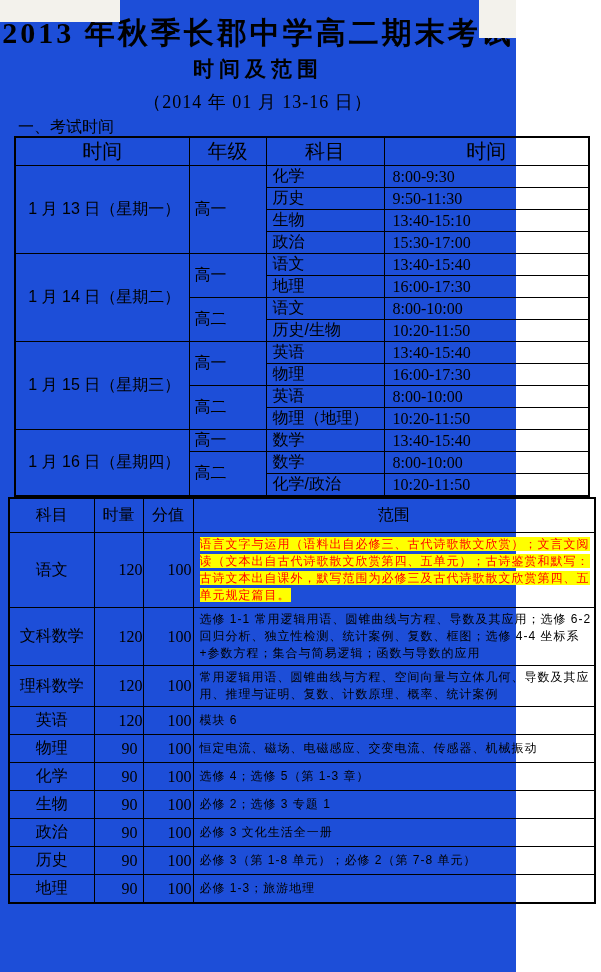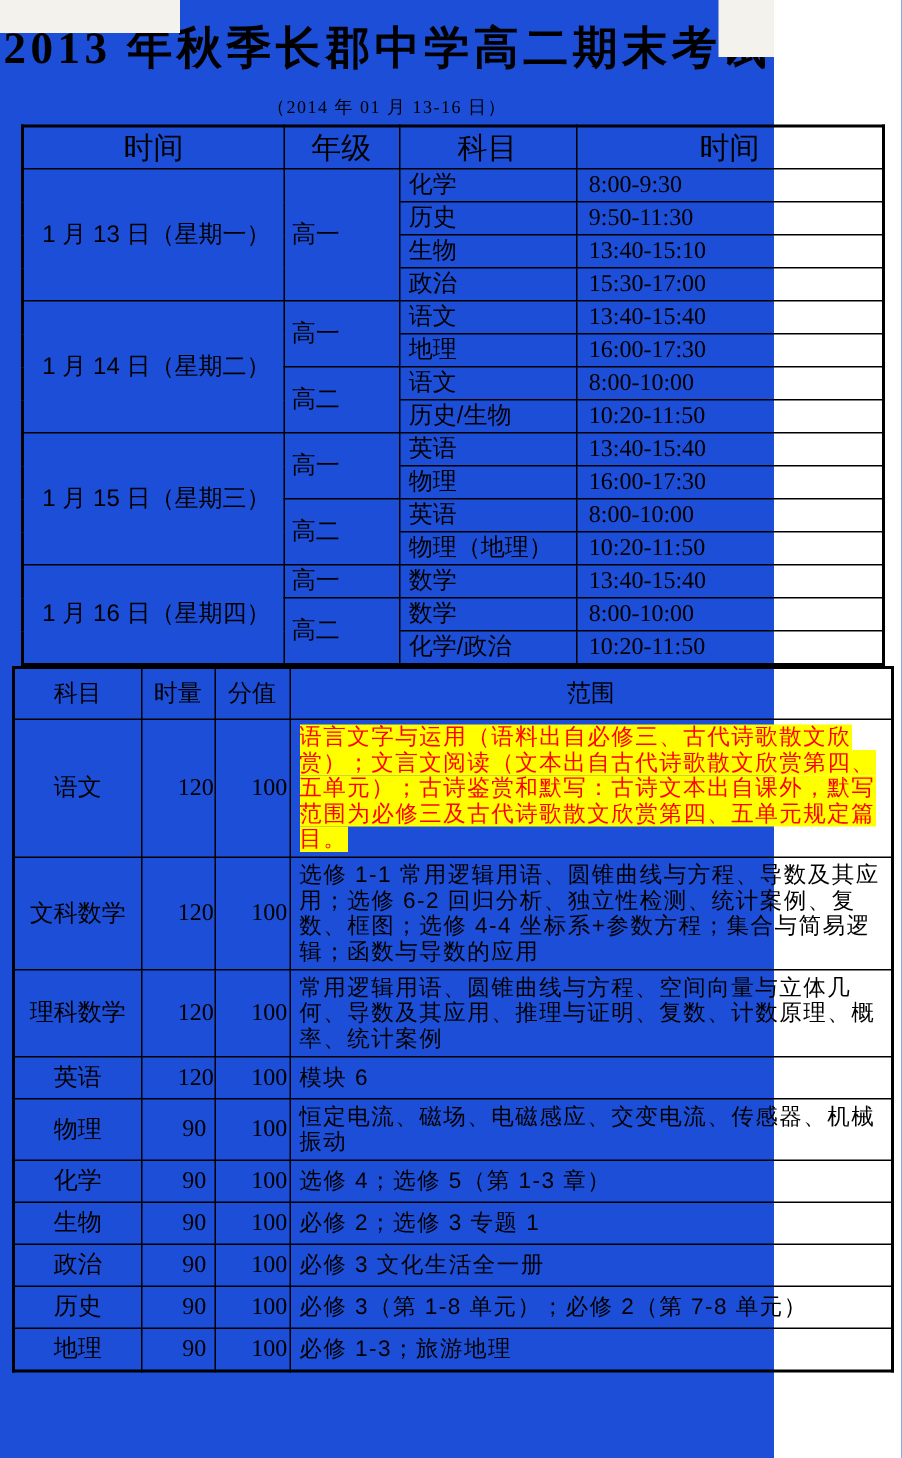--- a/index.html
+++ b/index.html
@@ -4,54 +4,56 @@
 <style>
   html,body{margin:0;padding:0;}
   body{width:601px;height:972px;background:#ffffff;overflow:hidden;
        font-family:"Liberation Serif","DejaVu Serif",serif;color:#000;}
   .page{position:relative;width:516px;height:972px;background:#1d4ed8;box-sizing:border-box;padding-top:14px;}
   .edge{position:absolute;top:0;}
   .edge-left{left:0;width:120px;height:22px;}
   .edge-right{right:0;width:37px;height:38px;}
   .title{margin:0;text-align:center;font-size:30px;line-height:38px;font-weight:bold;letter-spacing:3px;}
   .subtitle{margin:4px 0 0 0;text-align:center;font-size:21px;line-height:27px;font-weight:bold;letter-spacing:5px;}
-  .dateline{margin-top:7px;text-align:center;font-size:12px;line-height:24px;letter-spacing:1px;}
+  .dateline{margin-top:7px;text-align:center;font-size:18px;line-height:24px;letter-spacing:1px;}
   .section-heading{margin:3px 0 0 18px;font-size:16px;line-height:19px;
        font-family:"Liberation Sans","DejaVu Sans",sans-serif;}
   table{border-collapse:collapse;table-layout:fixed;
         font-family:"Liberation Sans","DejaVu Sans",sans-serif;}
   table,td,th{border:1px solid #000;}
   table{border-width:2px;}
   th{font-weight:normal;}
   
   .schedule{margin-left:14px;width:576px;}
   .schedule th{height:20px;font-size:20px;text-align:center;padding:0;}
   .schedule td{height:19px;font-size:16px;vertical-align:middle;text-align:left;padding:0 2px;white-space:nowrap;overflow:hidden;}
   .schedule td.date-cell{padding-left:6px;text-align:center;}
   .schedule td.grade-cell{padding-left:5px;}
   .schedule td.subject-cell{padding-left:6px;}
   .schedule td.time-cell{padding-left:8px;font-family:"Liberation Serif","DejaVu Serif",serif;}
   
   .scope{margin-left:8px;width:588px;}
   .scope th{height:33px;font-size:16px;text-align:center;padding:0;}
   .scope td{vertical-align:middle;font-size:16px;text-align:center;padding:3px 2px;}
-  .scope td.scope-cell{text-align:left;font-size:15px;line-height:17px;letter-spacing:1px;padding:3px 0 3px 6px;margin-top:16px;}
+  .scope td.scope-cell{text-align:left;font-size:12px;line-height:17px;letter-spacing:1px;padding:3px 0 3px 6px;margin-top:16px;}
   .scope td.num-cell{font-family:"Liberation Serif","DejaVu Serif",serif;padding-left:24px;}
   .hl{background:#ffff00;color:#ff0000;}
 </style>
 </head>
 <body>
 
 <div class="page">
   <div class="edge edge-left" style="background: rgb(243, 242, 236);"></div>
   <div class="edge edge-right" style="background: rgb(243, 242, 236);"></div>
 
   <h1 class="title">2013 年秋季长郡中学高二期末考试</h1>
+  <h2 class="subtitle">时间及范围</h2>
   <div class="dateline">（2014 年 01 月 13-16 日）</div>
 
+  <div class="section-heading">一、考试时间</div>
 
   <table class="schedule">
     <colgroup>
         <col style="width:174px">
         <col style="width:77px">
         <col style="width:118px">
         <col style="width:205px">
       </colgroup>
     <thead id="schedule-head">
         <tr>

